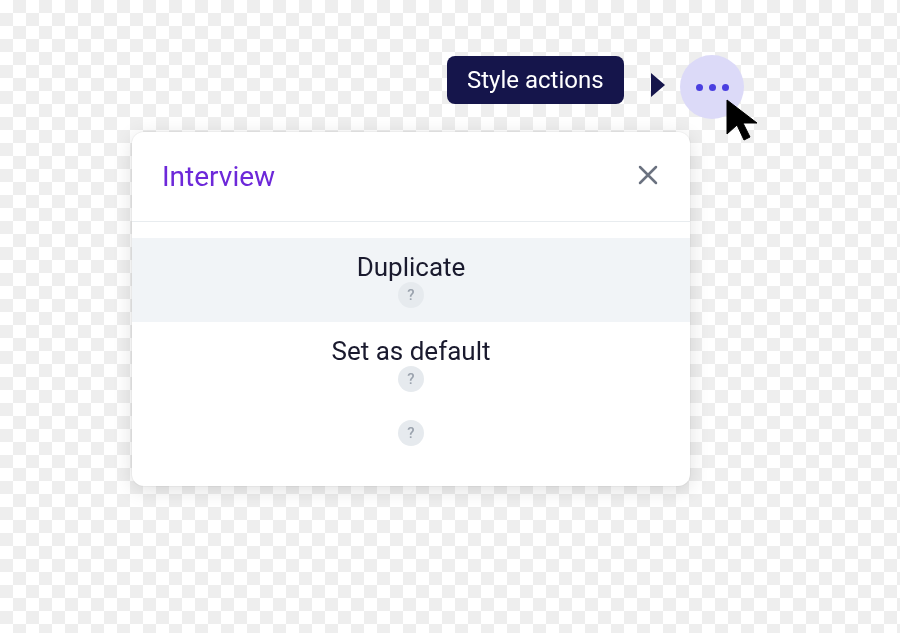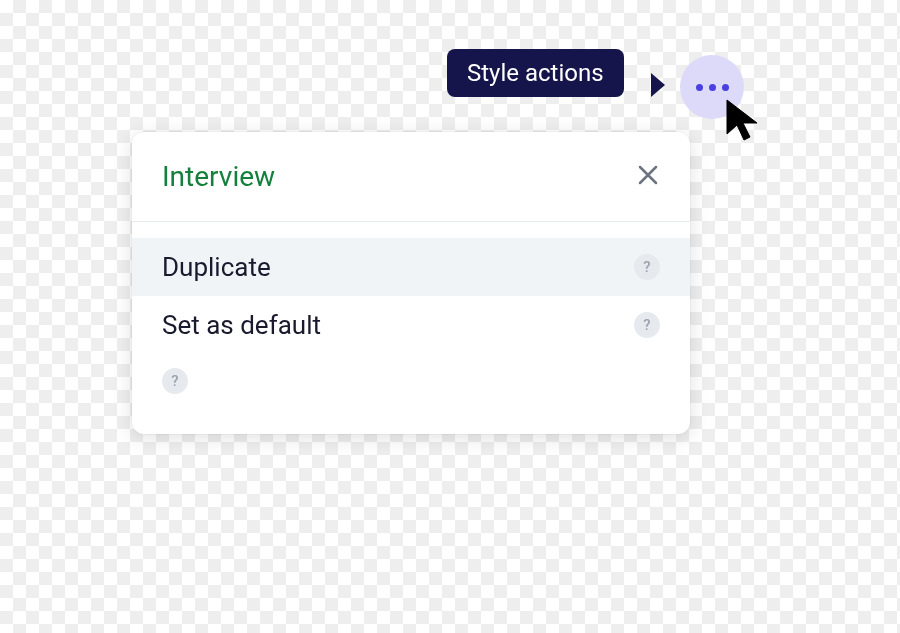--- a/index.html
+++ b/index.html
@@ -13,21 +13,21 @@
         linear-gradient(-45deg, #eee 25%, transparent 25%),
         linear-gradient(45deg, transparent 75%, #eee 75%),
         linear-gradient(-45deg, transparent 75%, #eee 75%);
       background-size: 26px 26px;
       background-position: 0 0, 0 13px, 13px -13px, -13px 0px;
       background-color: #fff;
     }
 
     .tooltip {
       position: absolute;
-      top: 49px;
+      top: 56px;
       left: 447px;
       background: #15154b;
       color: #fff;
       font-size: 24px;
       padding: 10px 20px;
       border-radius: 8px;
       font-weight: 400;
     }
     .tooltip-arrow {
       position: absolute;
@@ -79,40 +79,41 @@
 
     .panel-header {
       display: flex;
       align-items: center;
       justify-content: space-between;
       padding: 28px 30px 28px 30px;
       border-bottom: 1px solid #e8ecef;
     }
     .panel-title {
       font-size: 28px;
-      color: #15803d;
+      color: #6d28d9;
       font-weight: 400;
     }
     .close-btn {
       color: #6b7280;
       cursor: pointer;
     }
 
     .panel-body {
       padding: 16px 0 26px 0;
     }
 
     .menu-item {
       display: flex;
       align-items: center;
-      justify-content: space-between;
+      justify-content: flex-end;
       padding: 14px 30px;
       font-size: 26px;
       color: #1a1a2e;
       cursor: pointer;
+      flex-direction: column;
     }
     .menu-item.hover {
       background: #f1f4f7;
     }
     .help-badge {
       width: 26px;
       height: 26px;
       border-radius: 50%;
       background: #e6eaee;
       color: #9aa2ad;

